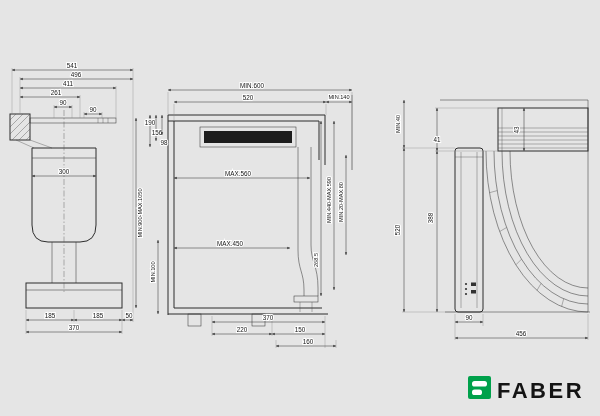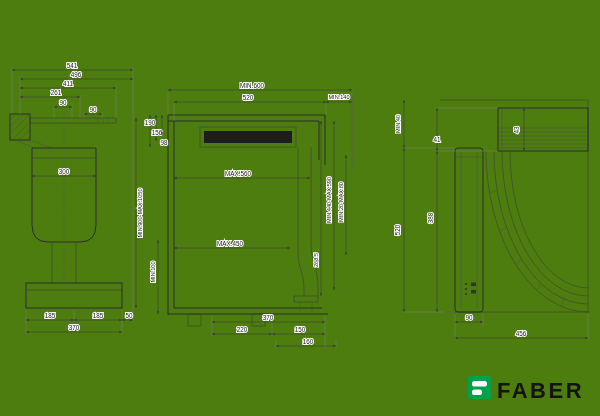--- a/index.html
+++ b/index.html
@@ -1,16 +1,16 @@
 <!DOCTYPE html>
 <html><head>
 <meta charset="utf-8">
 <style>
   html,body { margin:0; padding:0; background:#fff; }
-  .stage { position:relative; width:600px; height:416px; background:#4d7c0f; overflow:hidden; }
+  .stage { position:relative; width:600px; height:416px; background:#e5e5e5; overflow:hidden; }
   svg { position:absolute; inset:0; }
   svg text { font-family:"Liberation Sans", sans-serif; fill:#141414; }
   .lbl   { font-size:6.3px; paint-order:stroke; stroke:#ffffff; stroke-width:2px; }
   .lbl-s { font-size:5.6px; paint-order:stroke; stroke:#ffffff; stroke-width:2px; }
   .obj      { fill:none; stroke:#2d2d2d; stroke-width:1; }
   .obj-thin { fill:none; stroke:#3a3a3a; stroke-width:0.55; }
   .fine     { fill:none; stroke:#4a4a4a; stroke-width:0.4; }
   .dim { fill:none; stroke:#3a3a3a; stroke-width:0.55; }
   .ext { fill:none; stroke:#8c8c8c; stroke-width:0.4; }
   .cl  { fill:none; stroke:#5a5a5a; stroke-width:0.45; stroke-dasharray:6 2 1.5 2; }

